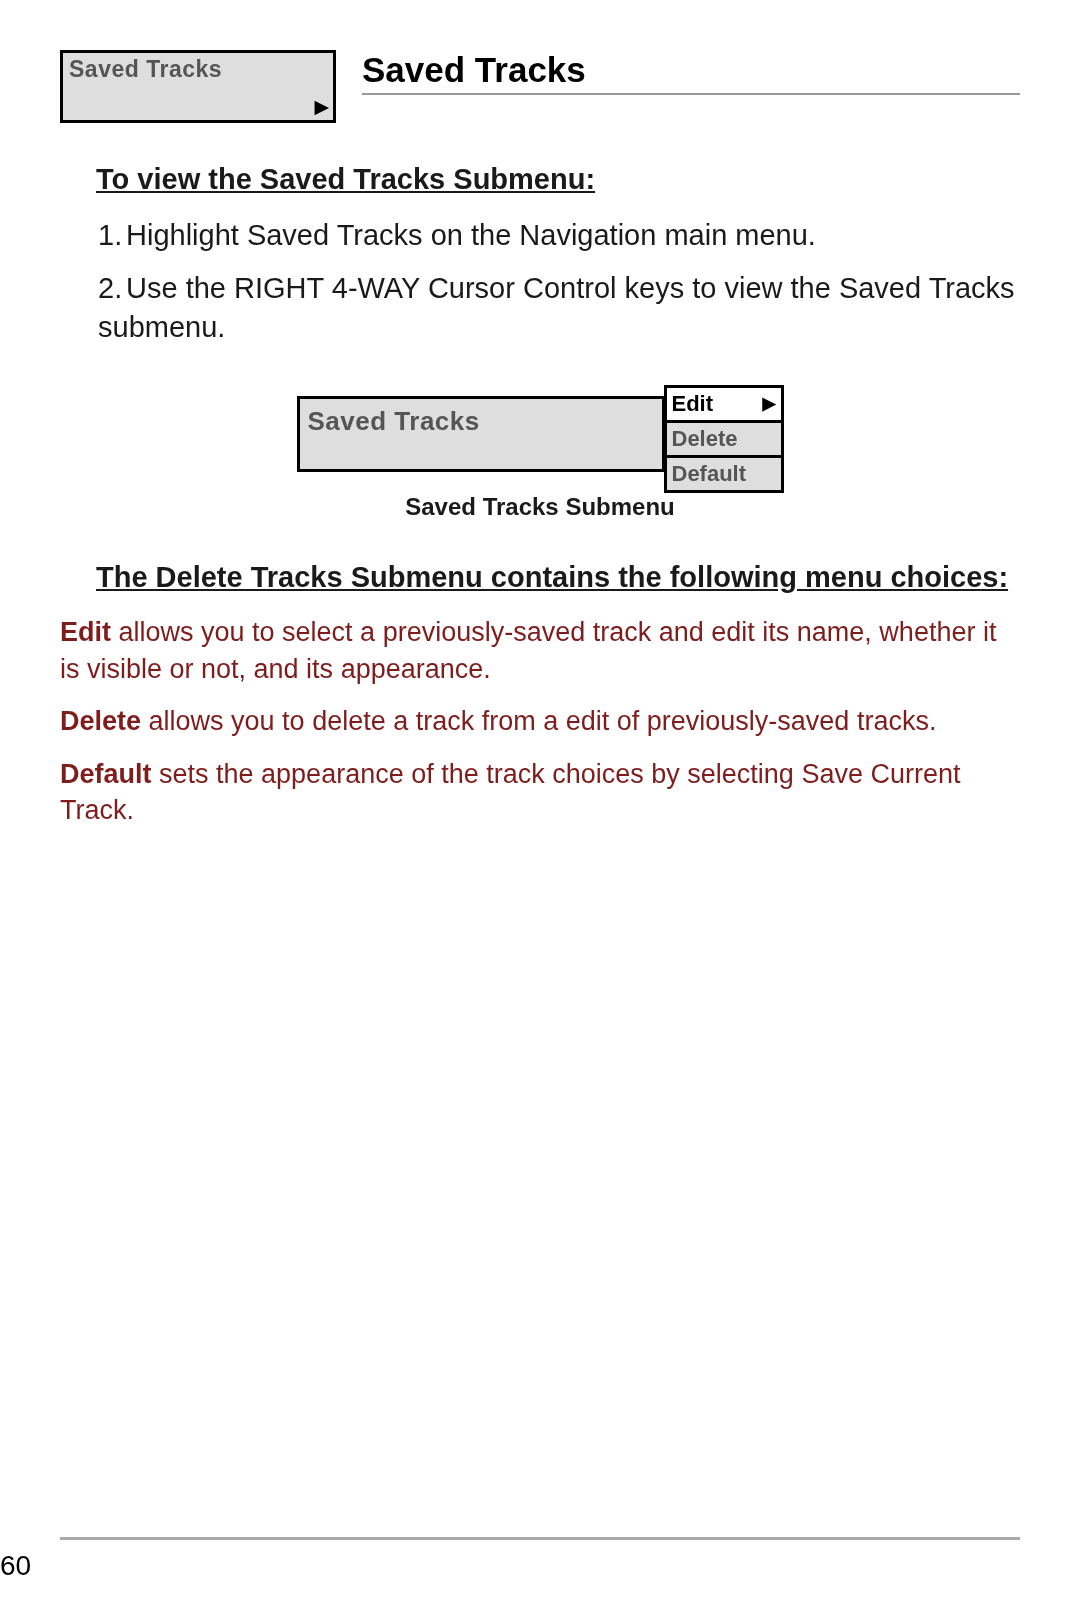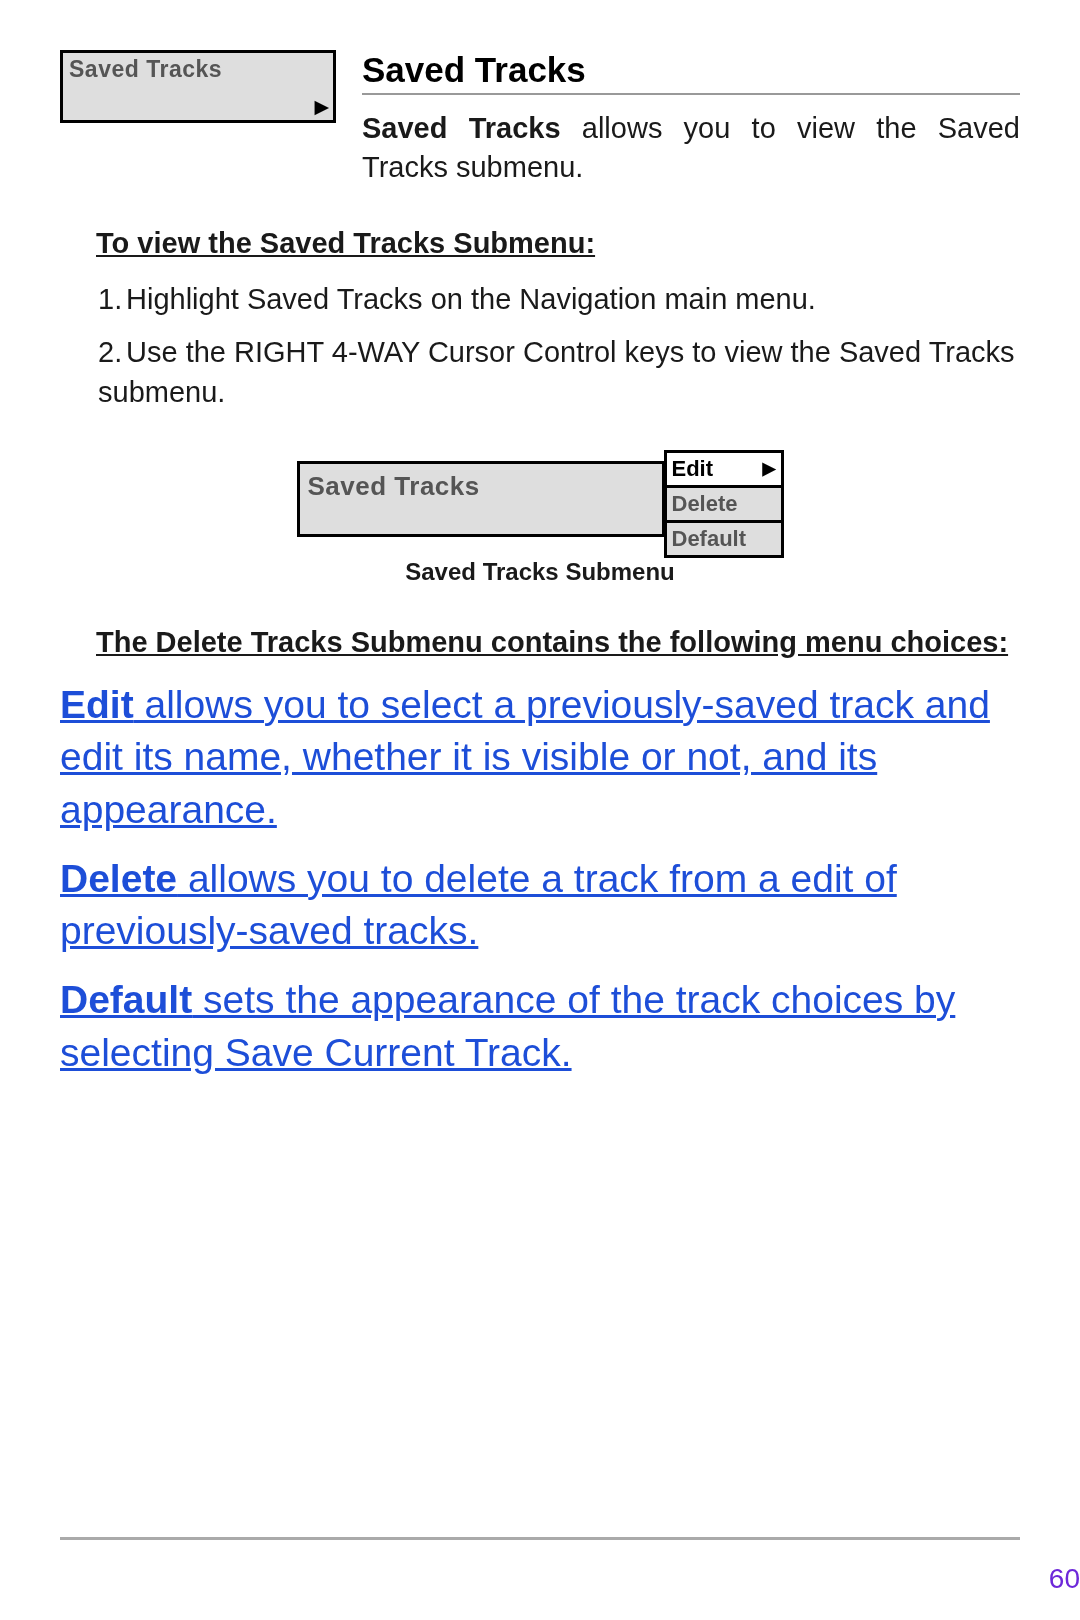--- a/index.html
+++ b/index.html
@@ -154,63 +154,59 @@
       font-size: 17px;
     }
     .figure-caption {
       font-size: 24px;
       font-weight: 700;
       color: #1a1a1a;
       margin-top: 3px;
       font-stretch: semi-condensed;
     }
     .desc-para {
-      font-size: 39px;
-      color: #1d4ed8;
+      font-size: 27px;
+      color: #7f1d1d;
       line-height: 1.35;
       margin-bottom: 16px;
       font-stretch: semi-condensed;
-      text-decoration: underline;
     }
     .desc-para .bold {
       font-weight: 700;
     }
     .footer-rule {
       border: none;
       border-top: 3px solid #aaa;
       position: absolute;
       bottom: 80px;
       left: 60px;
       right: 60px;
     }
     .page-number {
       position: absolute;
-      bottom: 25px;
+      bottom: 38px;
       left: 0;
       right: 0;
-      text-align: right;
+      text-align: left;
       font-size: 28px;
-      color: #6d28d9;
+      color: #000000;
       font-stretch: semi-condensed;
     }
   </style>
 </head>
 <body>
 
 <div class="top-row">
   <div class="menu-box">
     <div class="menu-box-label">Saved Tracks</div>
     <div class="menu-box-arrow">▶</div>
   </div>
   <div class="top-text">
     <div class="section-heading">Saved Tracks</div>
     <hr class="header-rule">
-    <p class="intro-para">
-      <span class="bold">Saved Tracks</span><span> allows you to view the Saved Tracks submenu.</span>
-    </p>
   </div>
 </div>
 
 <div class="subsection-title">To view the Saved Tracks Submenu:</div>
 
 <ol class="steps">
   <li><span class="step-num">1.</span><span>Highlight Saved Tracks on the Navigation main menu.</span></li>
   <li><span class="step-num">2.</span><span>Use the RIGHT 4-WAY Cursor Control keys to view the Saved Tracks submenu.</span></li>
 </ol>
 

